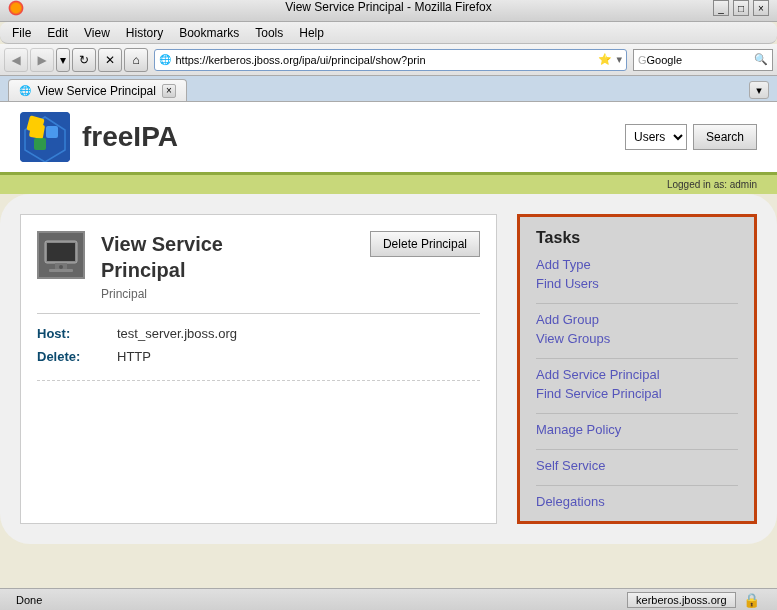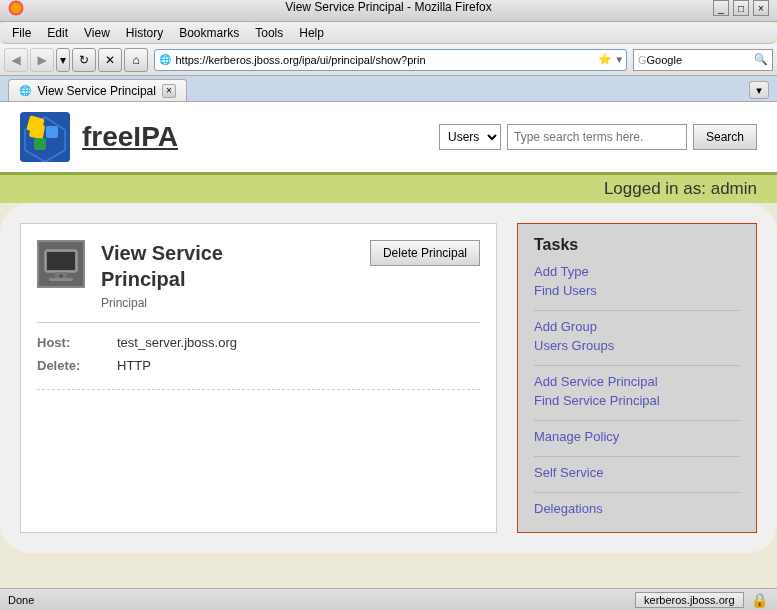--- a/index.html
+++ b/index.html
@@ -164,21 +164,20 @@
       top: 5px; left: 8px;
       width: 15px; height: 15px;
       background: #ffcc00;
       border-radius: 2px;
       transform: rotate(15deg);
     }
     .logo-text {
       font-size: 28px;
       font-weight: bold;
       color: #333;
-      text-decoration: underline;
     }
     .header-search {
       display: flex;
       align-items: center;
       gap: 6px;
       border-radius: 9px;
     }
     .users-select {
       height: 26px;
       border: 1px solid #999;
@@ -202,21 +201,21 @@
       border: 1px solid #999;
       font-size: 12px;
       cursor: pointer;
     }
 
     
     .login-bar {
       background: #c8d87a;
       padding: 4px 20px;
       text-align: right;
-      font-size: 17px;
+      font-size: 10px;
       color: #333;
     }
 
     
     .content-area {
       background: #f0f0f0;
       display: flex;
       padding: 20px;
       gap: 20px;
       height: 350px;
@@ -268,35 +267,35 @@
       margin: 12px 0;
     }
     .field-row {
       display: flex;
       margin: 8px 0;
       font-size: 13px;
     }
     .field-label {
       font-weight: bold;
       width: 80px;
-      color: #737373;
+      color: #0c4a6e;
     }
     .field-value {
       color: #333;
     }
     .dashed-divider {
       border: none;
       border-top: 1px dashed #ccc;
       margin: 16px 0;
     }
 
     
     .tasks-panel {
       background: #d4d4d4;
-      border: 1px solid #c2410c;
+      border: 3px solid #c2410c;
       width: 240px;
       padding: 12px 16px;
     }
     .tasks-title {
       font-size: 16px;
       font-weight: bold;
       margin-bottom: 10px;
       color: #222;
     }
     .task-link {
@@ -317,21 +316,21 @@
     }
 
     
     .status-bar {
       background: linear-gradient(to bottom, #e0e0e0, #d0d0d0);
       height: 22px;
       display: flex;
       align-items: center;
       border-top: 1px solid #aaa;
       font-size: 11px;
-      padding: 0 8px;
+      padding: 0 16px;
       position: absolute;
       bottom: 0;
       width: 100%;
     }
     .status-text { flex: 1; }
     .status-right {
       display: flex;
       align-items: center;
       gap: 8px;
     }
@@ -409,21 +408,20 @@
         <rect x="26" y="14" width="12" height="12" rx="2" fill="#55aaff" opacity="0.8"></rect>
         <rect x="14" y="26" width="12" height="12" rx="2" fill="#33aa33" opacity="0.8"></rect>
       </svg>
     </div>
     <span class="logo-text">freeIPA</span>
   </div>
   <div class="header-search">
     <select class="users-select">
       <option>Users</option>
     </select>
-    <input class="search-input" type="text" placeholder="Type search terms here." style="">
     <button class="search-button">Search</button>
   </div>
 </div>
 
 <div class="login-bar">
   <span>Logged in as:  admin</span>
 </div>
 
 <div class="content-area">
 
@@ -465,21 +463,21 @@
 
     <div class="task-group">
       <a class="task-link">Add Type</a>
       <a class="task-link">Find Users</a>
     </div>
 
     <hr class="task-separator">
 
     <div class="task-group">
       <a class="task-link">Add Group</a>
-      <a class="task-link">Users Groups</a>
+      <a class="task-link">View Groups</a>
     </div>
 
     <hr class="task-separator">
 
     <div class="task-group">
       <a class="task-link">Add Service Principal</a>
       <a class="task-link">Find Service Principal</a>
     </div>
 
     <hr class="task-separator">

